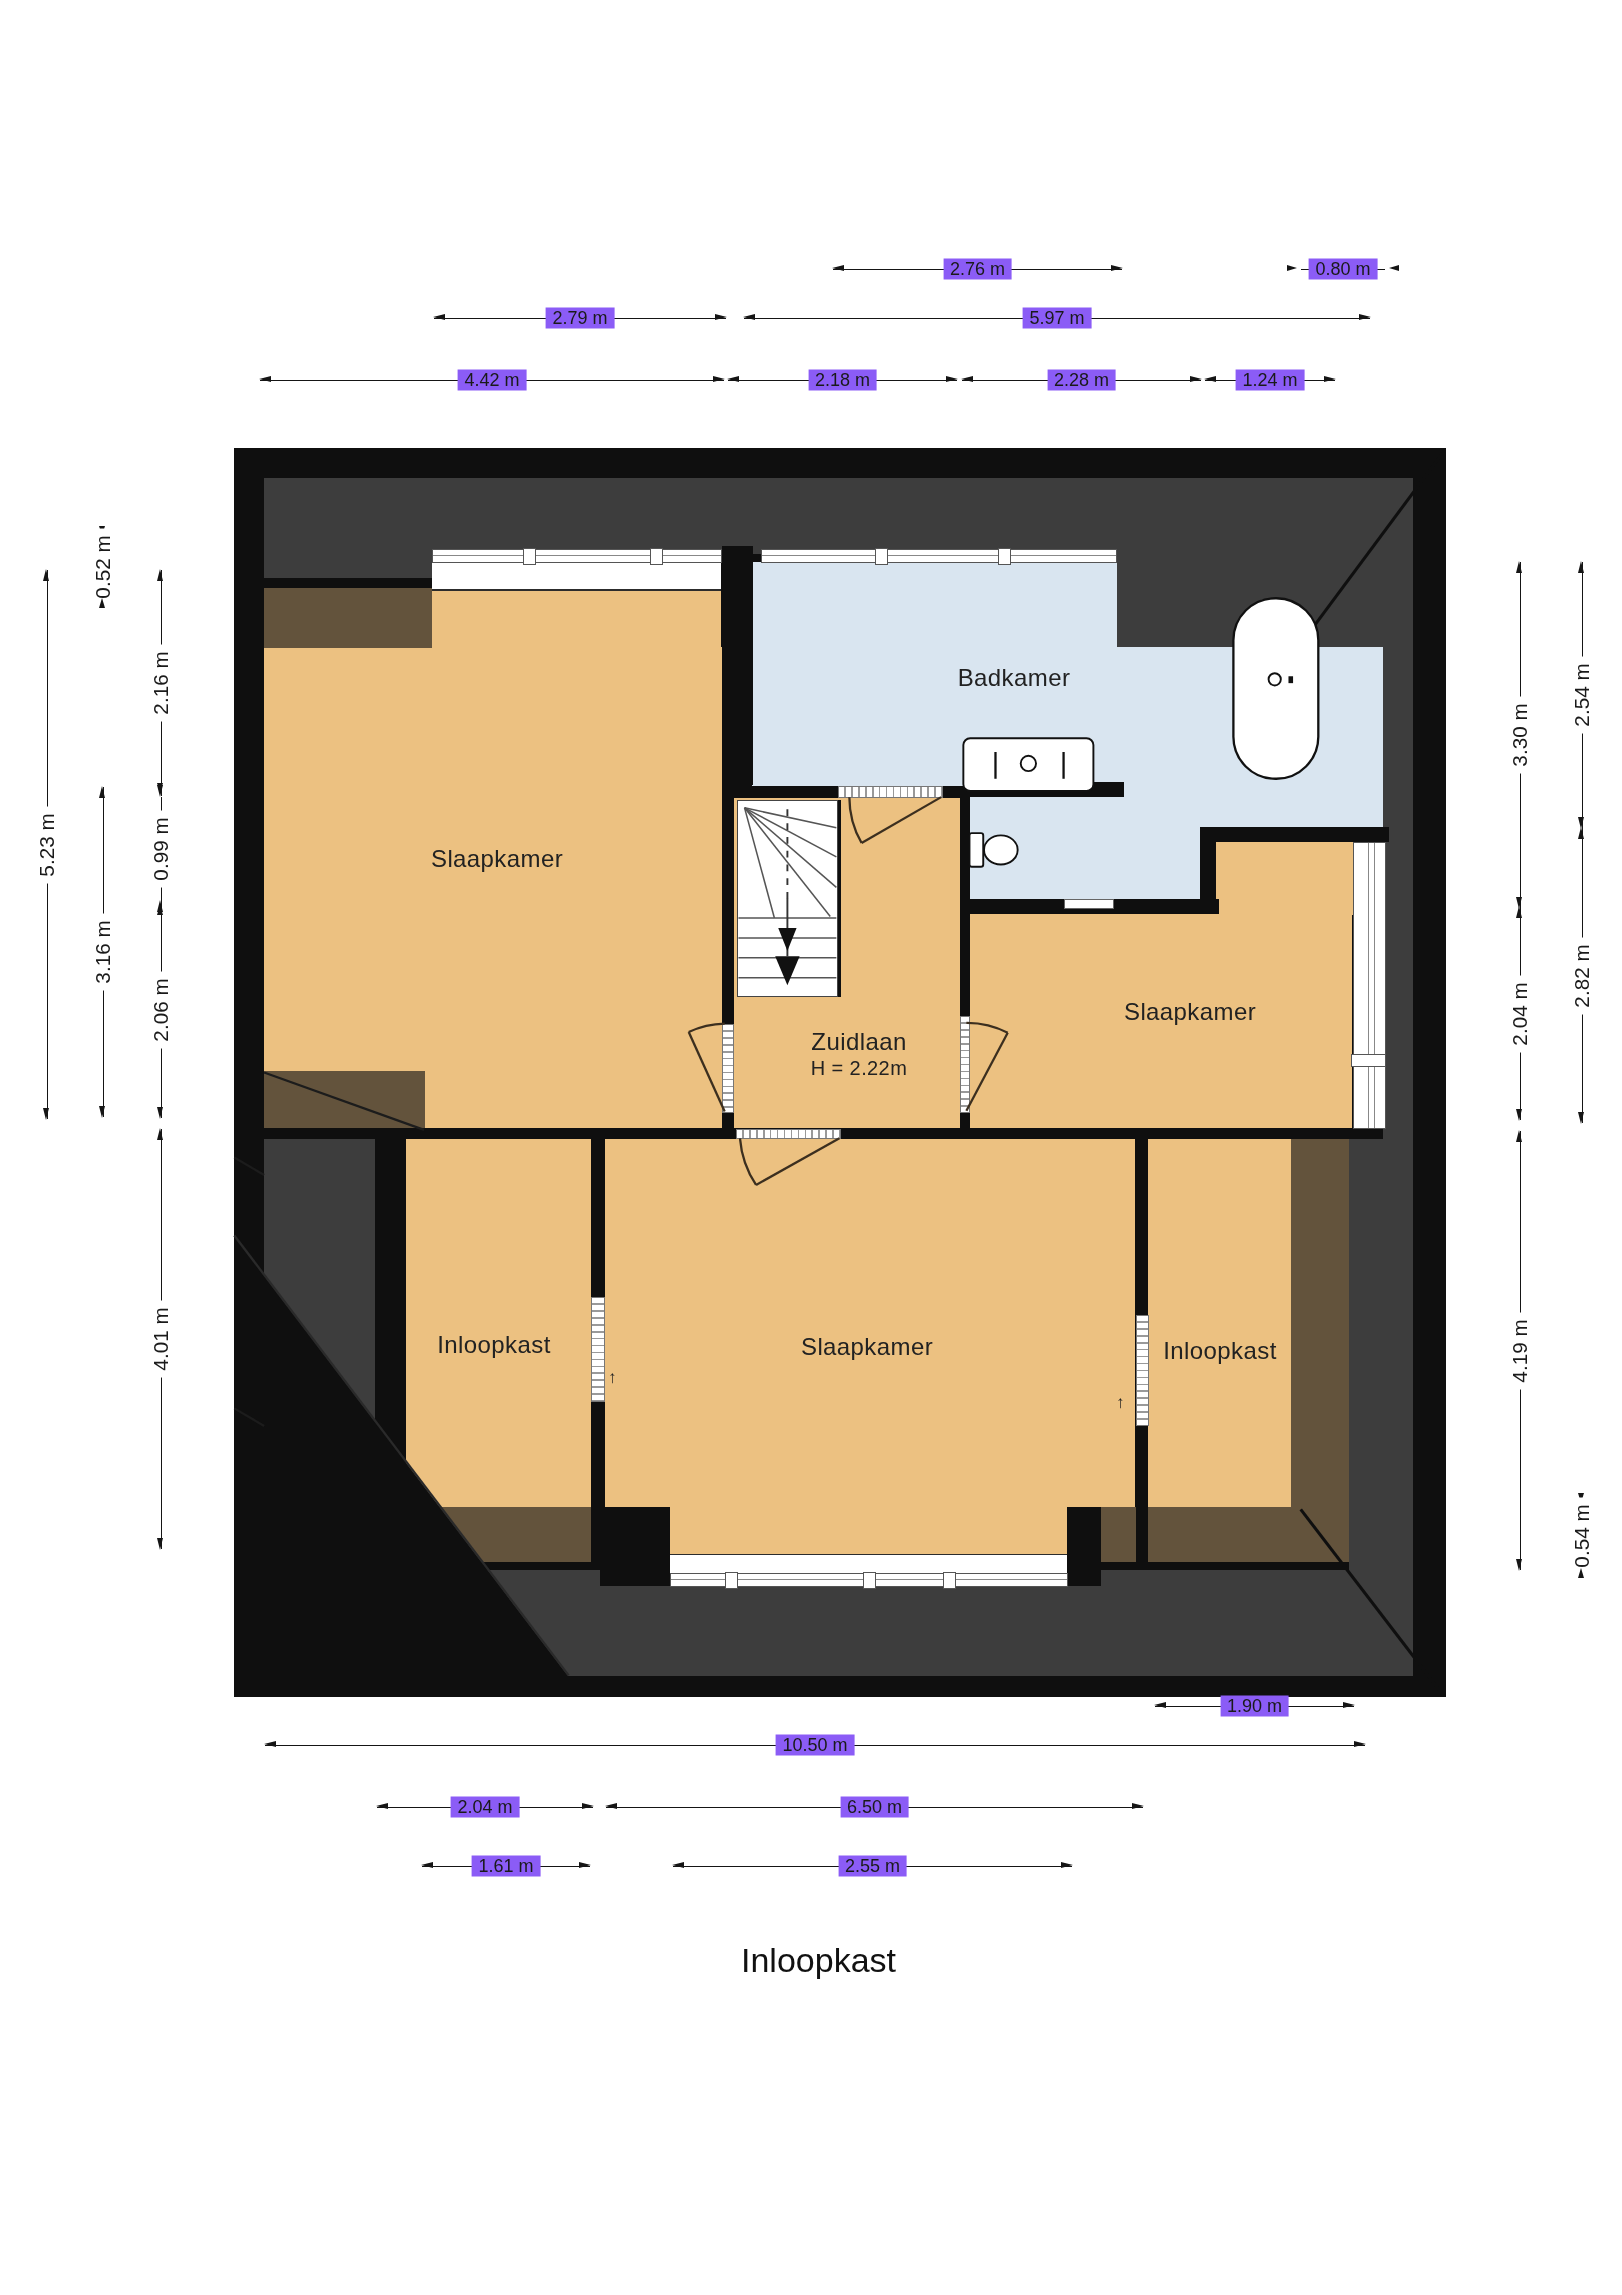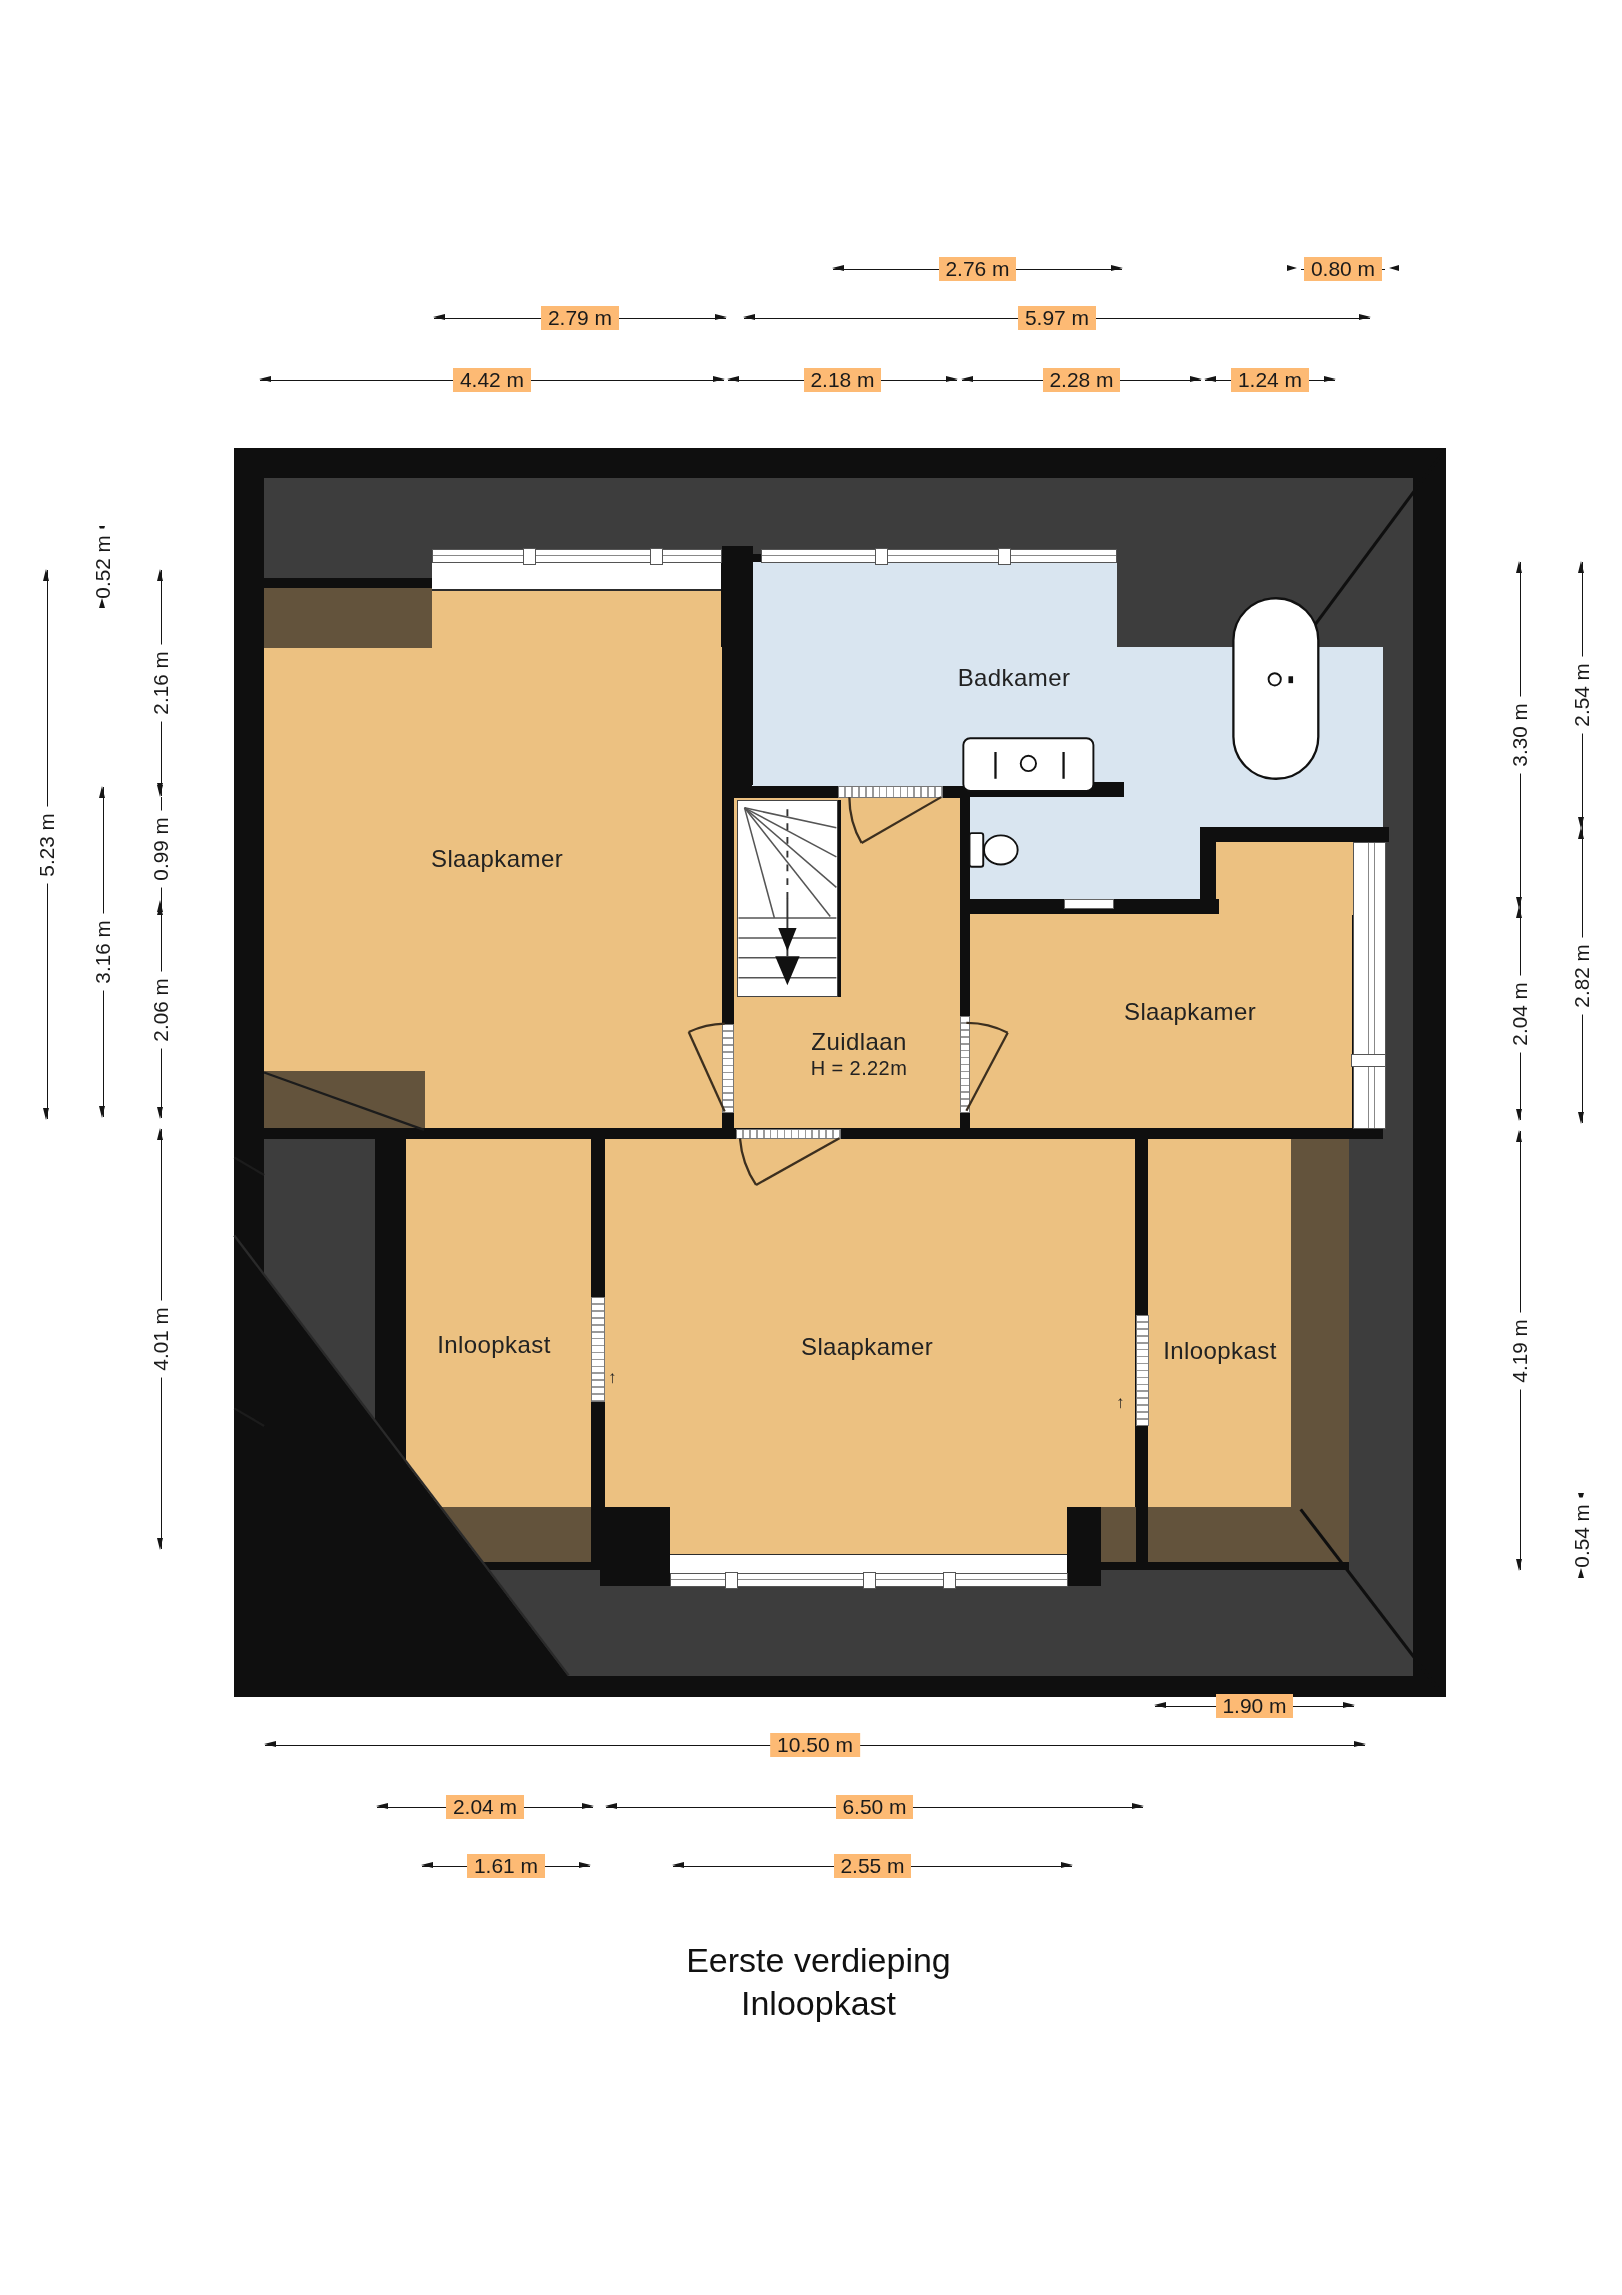--- a/index.html
+++ b/index.html
@@ -28,21 +28,21 @@
   .stair-box{position:absolute;background:#fff;border:1.5px solid #444;}
   
   .dh{position:absolute;height:0;border-top:1.5px solid #151515;}
   .dh::before{content:"";position:absolute;left:-0.8px;top:-4.6px;width:0;height:0;
       border-top:3.8px solid transparent;border-bottom:3.8px solid transparent;border-right:12.2px solid #151515;}
   .dh::after{content:"";position:absolute;right:-0.8px;top:-4.6px;width:0;height:0;
       border-top:3.8px solid transparent;border-bottom:3.8px solid transparent;border-left:12.2px solid #151515;}
   .dh.rev::before{left:-13.8px;border-right:none;border-left:10.7px solid #151515;}
   .dh.rev::after{right:-13.8px;border-left:none;border-right:10.7px solid #151515;}
   .dh .lbl{position:absolute;left:50%;top:-0.8px;transform:translate(-50%,-50%);
-      background:#fdba74;padding:0 6.9px;font-size:21px;white-space:nowrap;}
+      background:#8b5cf6;padding:0 6.9px;font-size:18px;white-space:nowrap;}
   .dv{position:absolute;width:0;border-left:1.5px solid #151515;}
   .dv::before{content:"";position:absolute;top:-0.8px;left:-4.6px;width:0;height:0;
       border-left:3.8px solid transparent;border-right:3.8px solid transparent;border-bottom:12.2px solid #151515;}
   .dv::after{content:"";position:absolute;bottom:-0.8px;left:-4.6px;width:0;height:0;
       border-left:3.8px solid transparent;border-right:3.8px solid transparent;border-top:12.2px solid #151515;}
   .dv.rev::before{top:-13.8px;border-bottom:none;border-top:10.7px solid #151515;}
   .dv.rev::after{bottom:-13.8px;border-top:none;border-bottom:10.7px solid #151515;}
   .dv .lbl{position:absolute;left:-0.8px;top:50%;transform:translate(-50%,-50%) rotate(-90deg);
       background:#fff;padding:0 6.9px;font-size:20.7px;white-space:nowrap;}
   
@@ -279,18 +279,17 @@
       <span class="lbl">1.90 m</span>
     </div>
   <div class="dh" style="left:422px;top:1866px;width:168px">
       <span class="lbl">1.61 m</span>
     </div>
   <div class="dh" style="left:673px;top:1866px;width:399px">
       <span class="lbl">2.55 m</span>
     </div>
 
   <div id="title">
-    <div>Eerste verdieping</div>
     <div>Inloopkast</div>
   </div>
 
 </div>
 
 
 </body></html>

